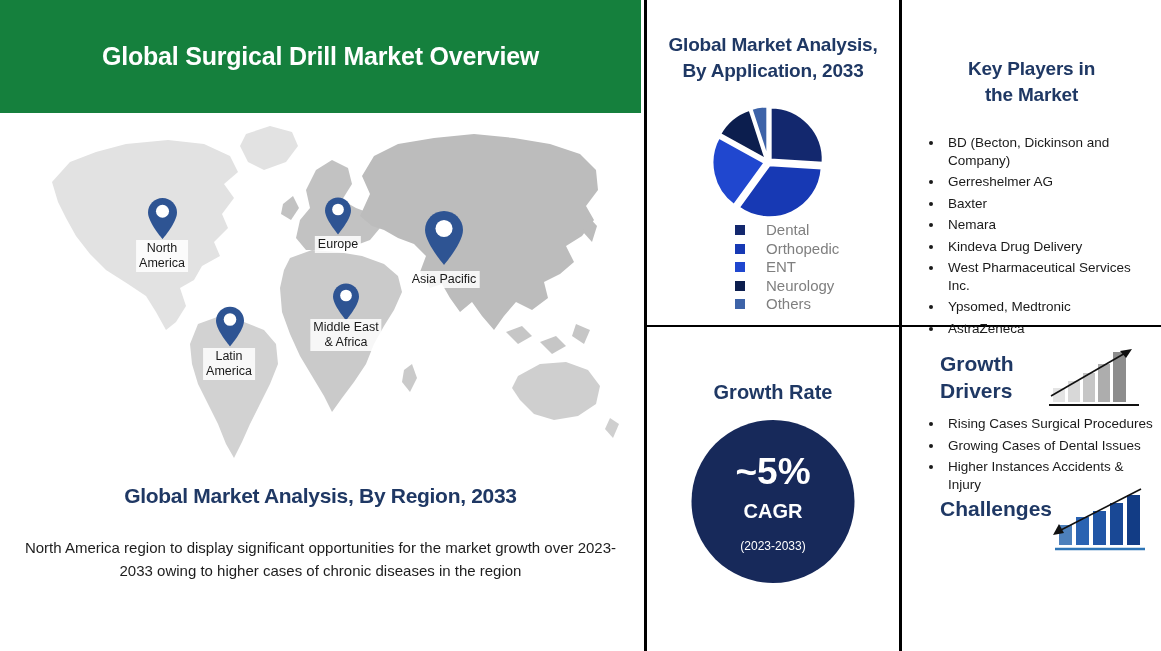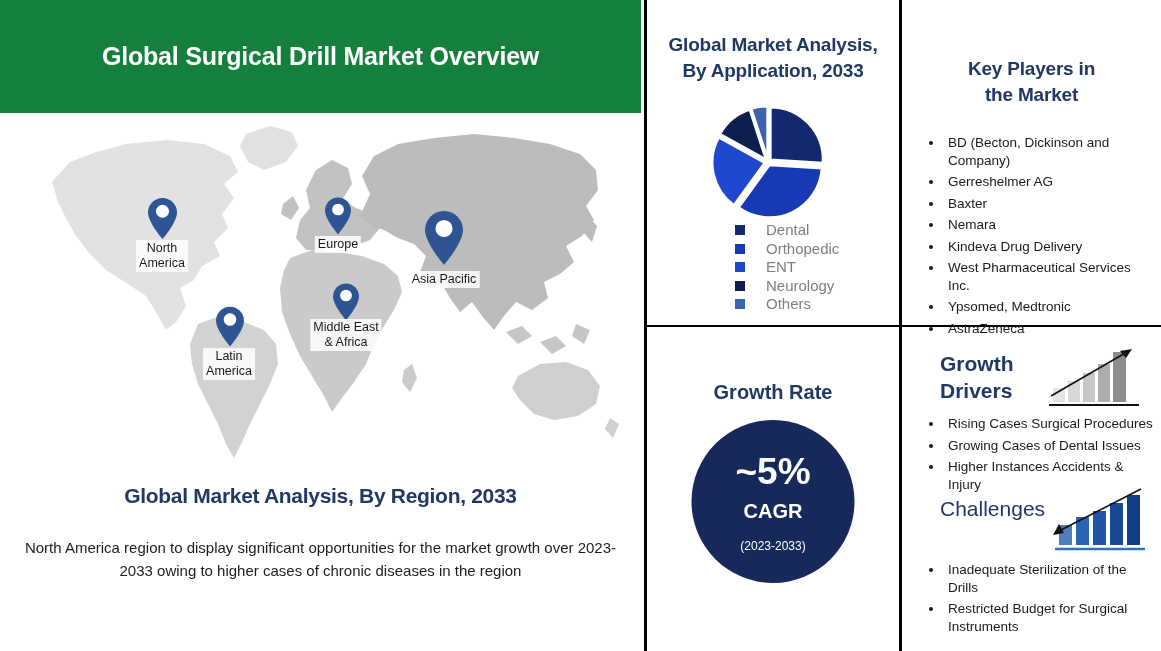--- a/index.html
+++ b/index.html
@@ -56,21 +56,21 @@
   .right-panel { position:absolute; left:902px; top:0; width:259px; height:651px; }
   .kp-title { position:absolute; top:32px; left:0; width:259px; text-align:center;
     color:#1f3864; font-size:19px; font-weight:bold; line-height:1.35; letter-spacing:-0.2px;margin-top:24px; }
   ul.bullets { list-style:disc; color:#111; }
   ul.bullets li { color:#1a1a1a; line-height:1.3; margin-bottom:4px; padding-left:4px; }
   .kp-list { position:absolute; top:134px; left:30px; width:218px; font-size:13.5px; padding-left:12px; }
   .gd-title { position:absolute; top:350px; left:38px; width:100px; color:#1f3864;
     font-size:21px; font-weight:bold; line-height:1.3; }
   .gd-icon { position:absolute; top:346px; right:20px; }
   .gd-list { position:absolute; top:415px; left:30px; width:222px; font-size:13.5px; padding-left:12px; }
-  .ch-title { position:absolute; top:497px; left:38px; color:#1f3864; font-size:21px; font-weight:normal; }
+  .ch-title { position:absolute; top:497px; left:38px; color:#1f3864; font-size:21px; font-weight:bold; }
   .ch-icon { position:absolute; top:487px; right:16px; }
   .ch-list { position:absolute; top:561px; left:30px; width:196px; font-size:13.5px; padding-left:12px; }
   .ch-list li { margin-bottom:6px; padding-left:12px; }
 </style>
 </head>
 <body>
 
 <div class="vdiv1"></div>
 <div class="vdiv2"></div>
 <div class="hdiv"></div>
@@ -234,17 +234,13 @@
       <rect x="10" y="38" width="13" height="20" fill="#4d80bb"></rect>
       <rect x="27" y="30" width="13" height="28" fill="#2a63b2"></rect>
       <rect x="44" y="24" width="13" height="34" fill="#2156a6"></rect>
       <rect x="61" y="16" width="13" height="42" fill="#194895"></rect>
       <rect x="78" y="8" width="13" height="50" fill="#123c85"></rect>
       <line x1="92" y1="2" x2="10" y2="44" stroke="#111" stroke-width="1.6"></line>
       <polygon points="4,48 15,46 10,37" fill="#111"></polygon>
       <line x1="6" y1="62" x2="96" y2="62" stroke="#2e75b6" stroke-width="2.5"></line>
     </svg>
   </div>
-  <ul class="bullets ch-list">
-    <li>Inadequate Sterilization of the Drills</li>
-    <li>Restricted Budget for Surgical Instruments</li>
-  </ul>
 </div>
 
 </body></html>

